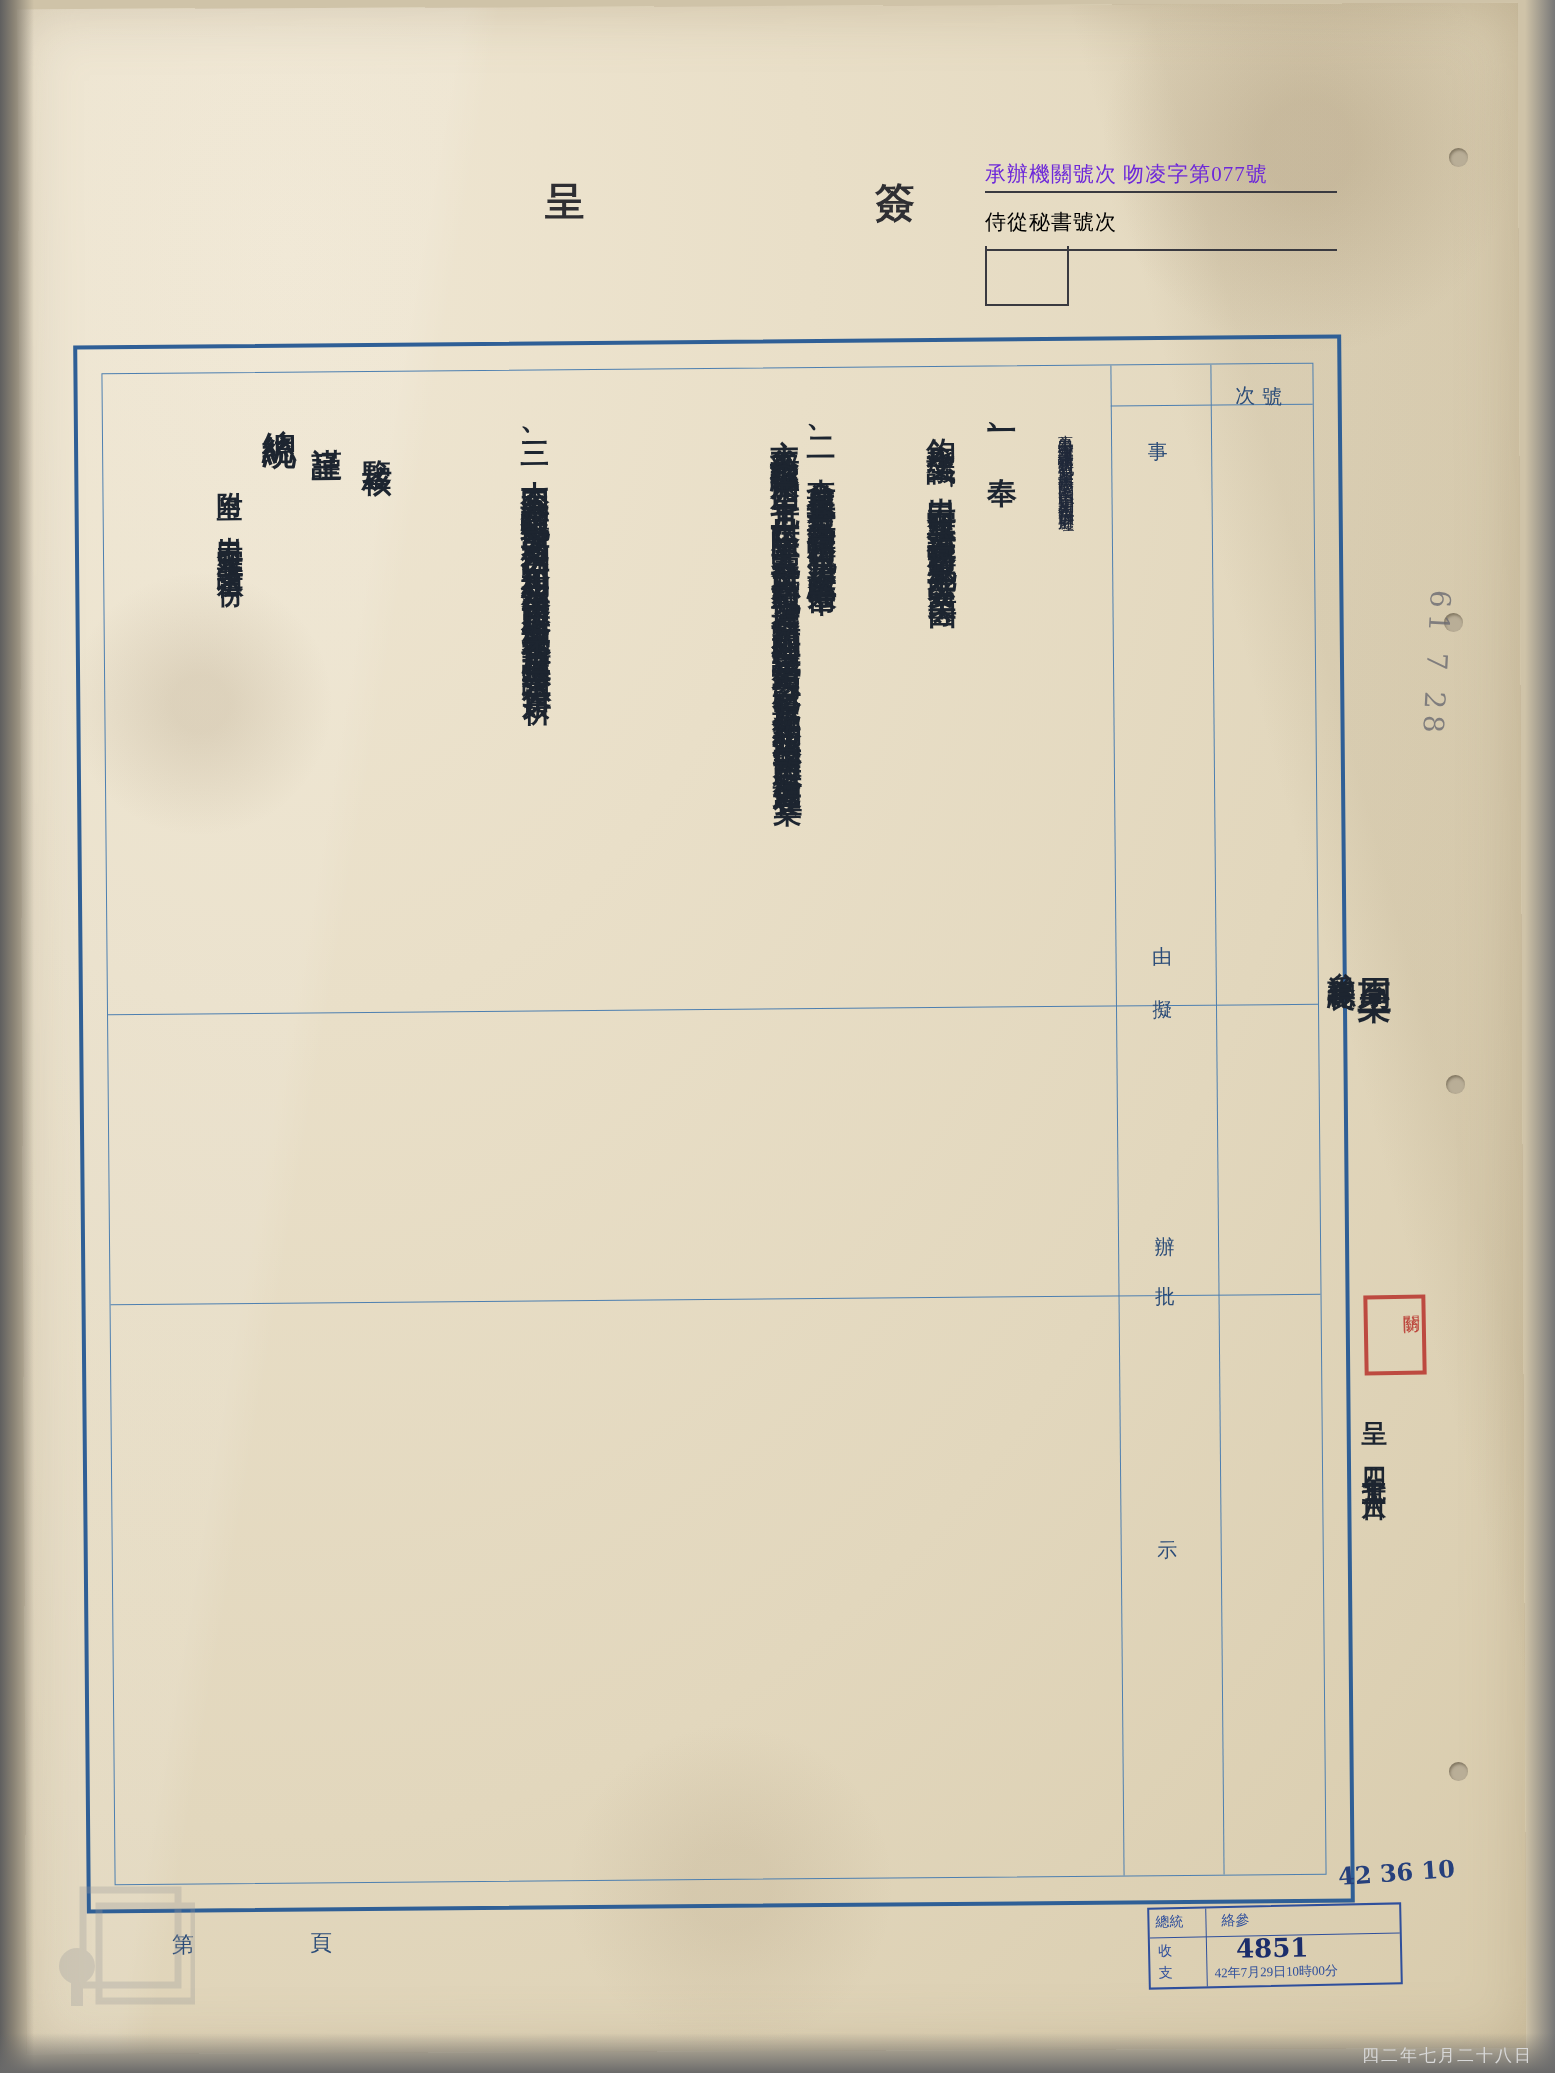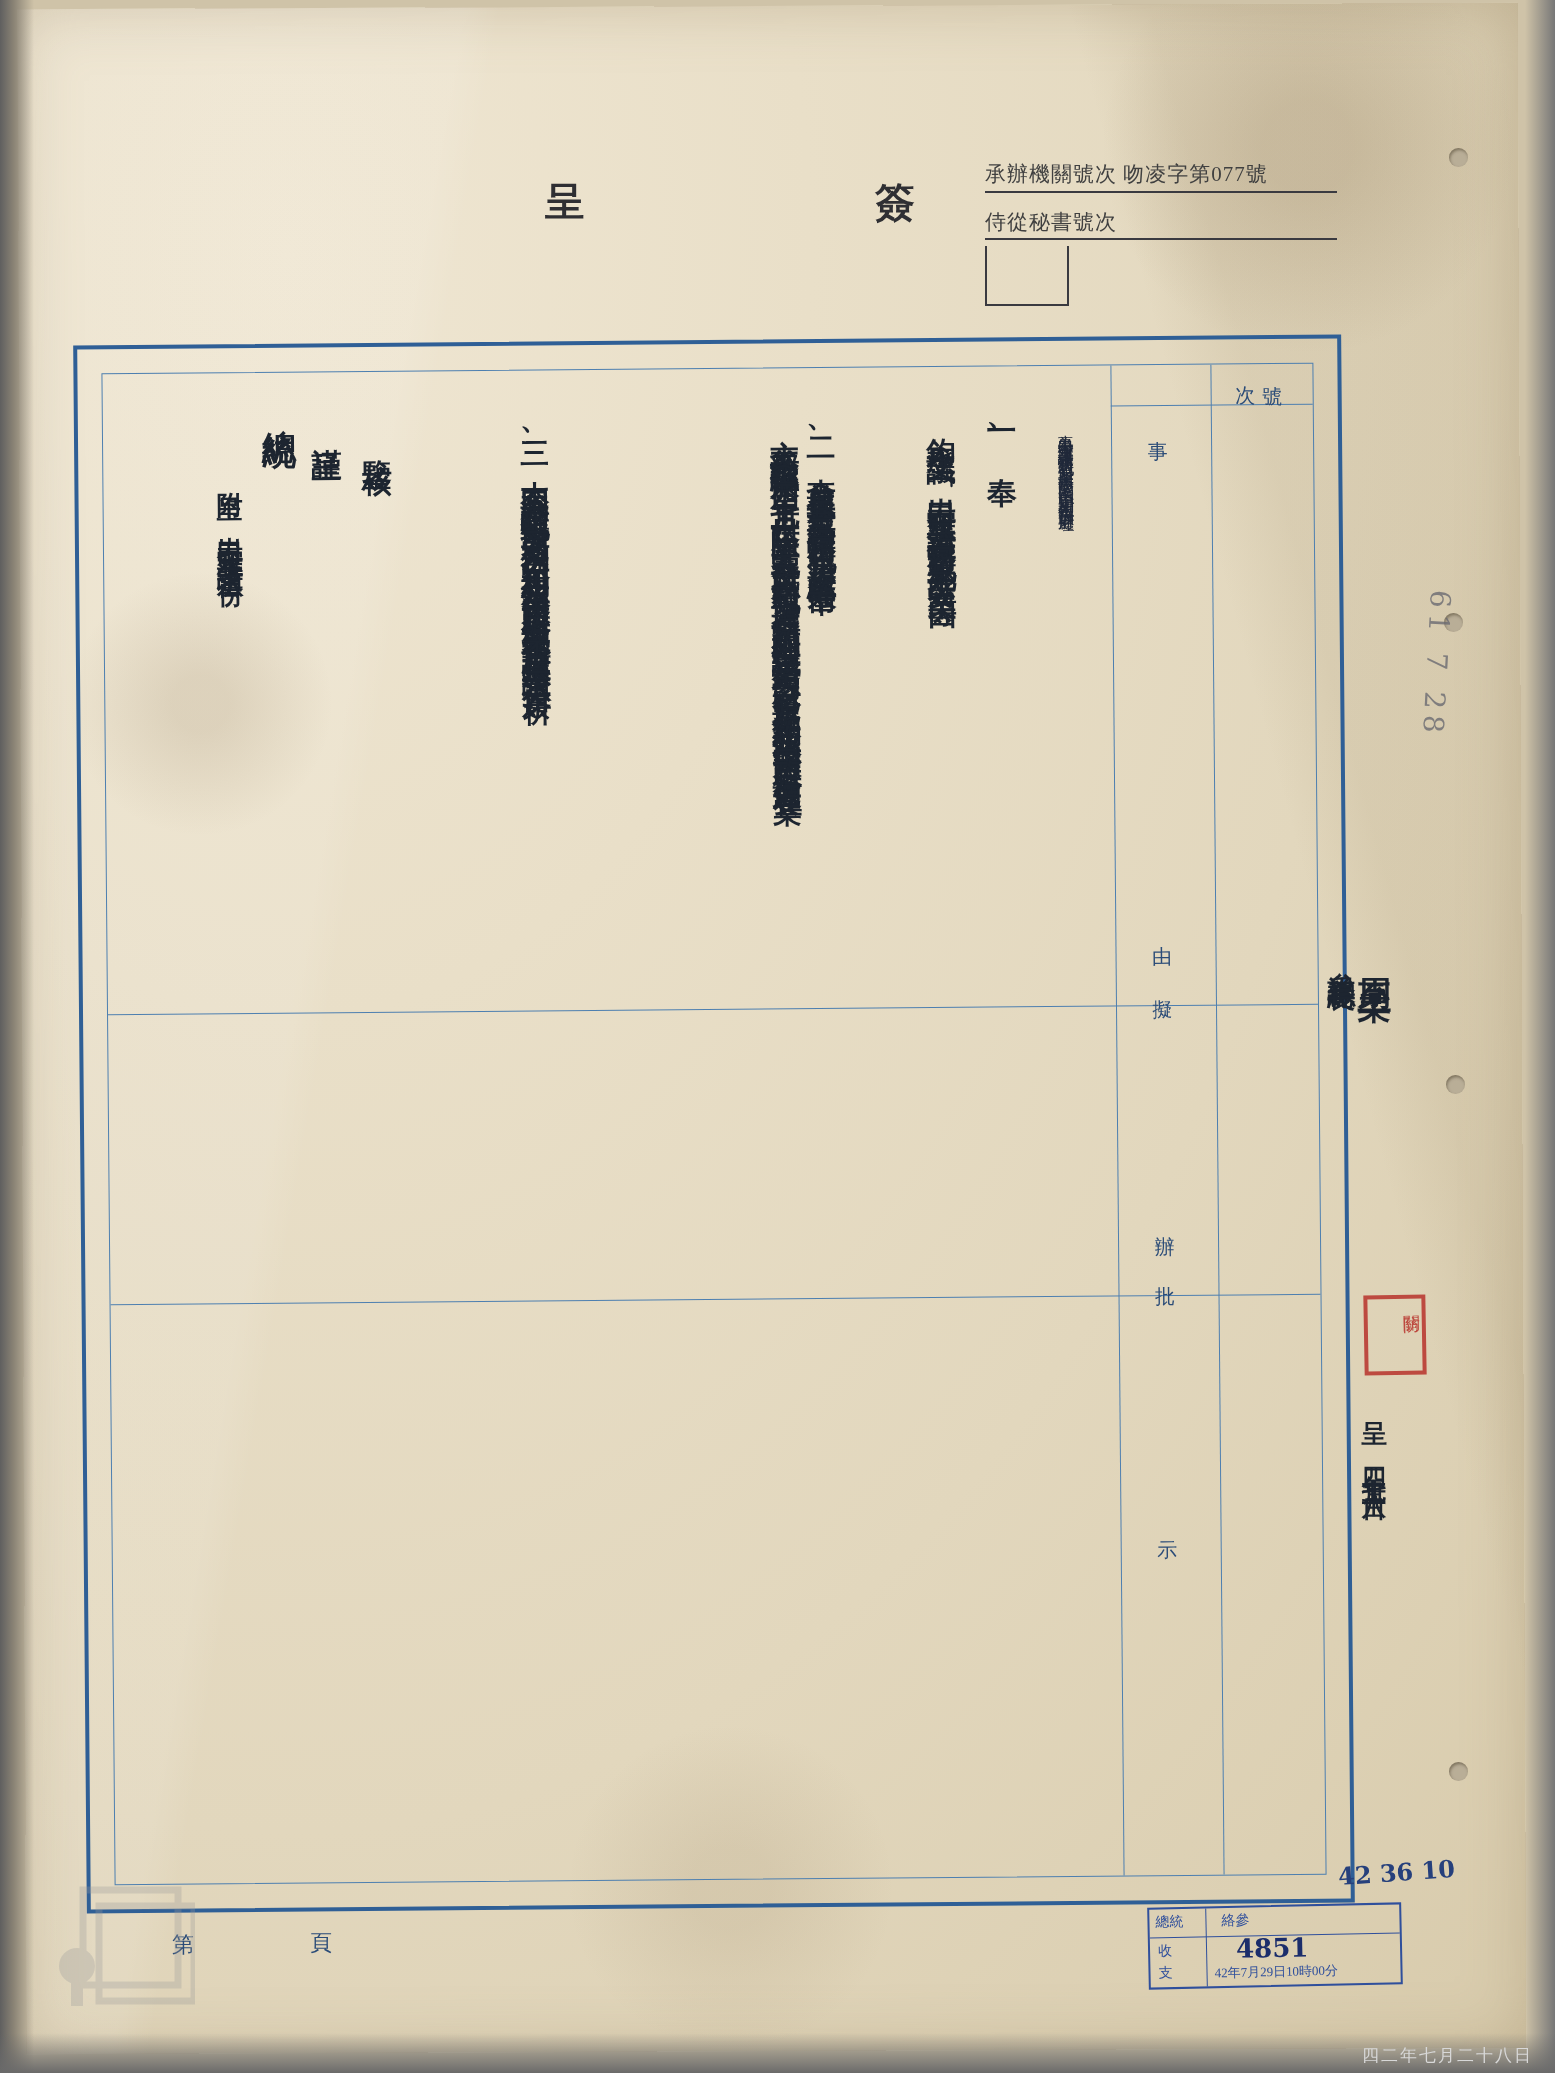--- a/index.html
+++ b/index.html
@@ -79,29 +79,29 @@
   .hdr-qian  { left: 875px; top: 175px; }
 
   .stamp-box {
     position: absolute;
     left: 985px; top: 150px;
     width: 360px; height: 150px;
     border: 0;
   }
   .stamp-line1 {
     position: absolute; left: 0; top: 10px;
-    font-size: 21px; color: #404040; letter-spacing: 1px;
+    font-size: 21px; color: #6d28d9; letter-spacing: 1px;
     border-bottom: 2px solid #3a3a40;
     padding-bottom: 3px; width: 352px;
   }
   .stamp-line2 {
     position: absolute; left: 0; top: 58px;
-    font-size: 21px; color: #404040; letter-spacing: 1px;
+    font-size: 21px; color: #000000; letter-spacing: 1px;
     border-bottom: 2px solid #3a3a40;
-    padding-bottom: 2px; width: 352px;
+    padding-bottom: 13px; width: 352px;
   }
   .stamp-empty {
     position: absolute; left: 0; top: 96px;
     width: 80px; height: 58px;
     border-left: 2px solid #3a3a40;
     border-right: 2px solid #3a3a40;
     border-bottom: 2px solid #3a3a40;
   }
   
   .frame-outer {

